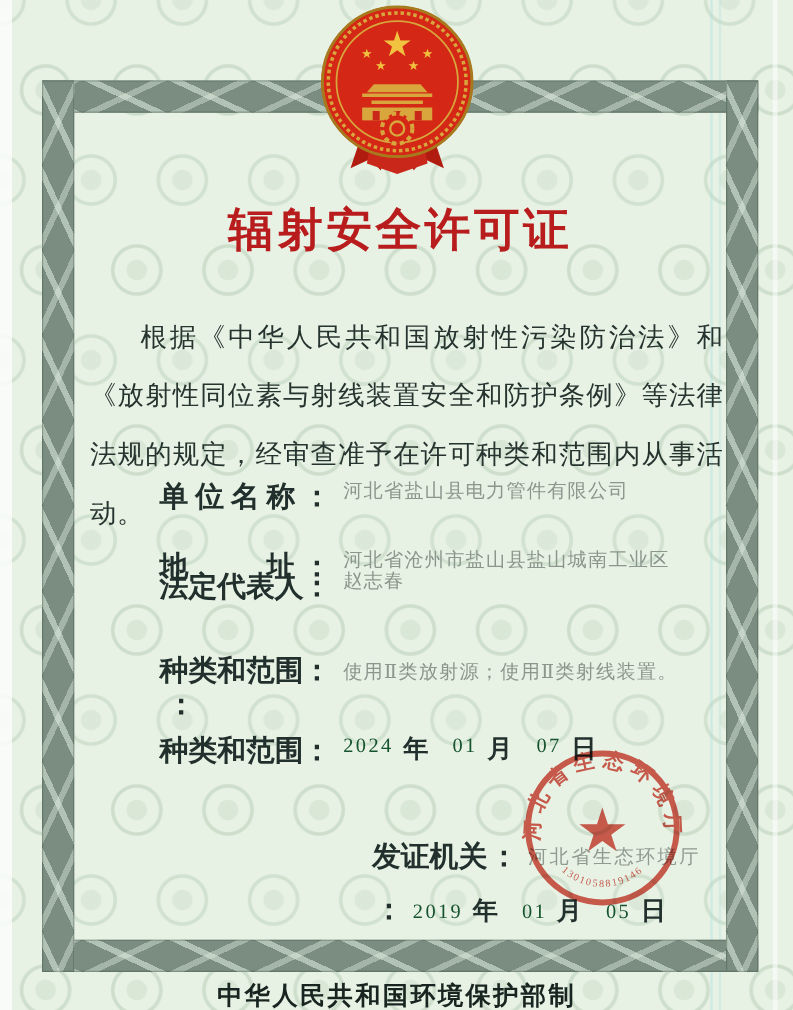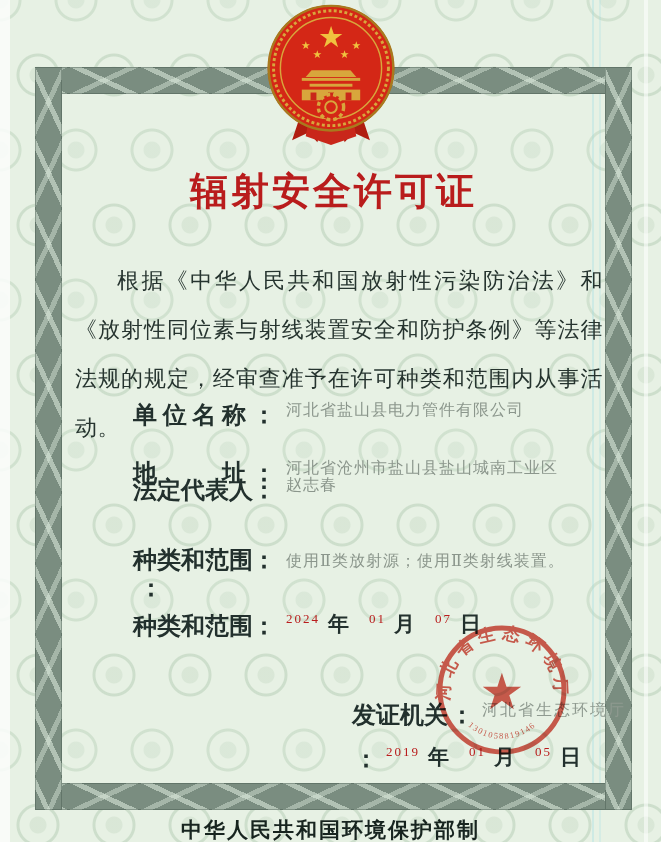--- a/index.html
+++ b/index.html
@@ -70,24 +70,24 @@
   .fcolon{font-size:24px;font-weight:700;color:#22302d;margin:0 10px 0 6px;}
   .fvalue{font-size:16px;color:#8b968c;letter-spacing:1px;font-weight:500;}
   .row-unit{top:400px;}
   .row-address{top:458px;}
   .row-rep{top:475px;font-family:Liberation Serif, serif;}
   .row-scope{top:513px;margin-top:32px;}
   .row-scope .fvalue{position:relative;top:6px;}
   .row-cert{top:573px;}
   .row-valid{top:611px;}
 
-  .dnum{font-size:13px;color:#b91c1c;letter-spacing:2px;margin-right:8px;}
+  .dnum{font-size:17px;color:#14532d;letter-spacing:2px;margin-right:8px;}
   .dunit{font-size:21px;font-weight:700;color:#22302d;margin-right:20px;}
 
-  .brow{position:absolute;display:flex;align-items:flex-start;white-space:nowrap;z-index:4;line-height:1.3;margin-left:42px;}
+  .brow{position:absolute;display:flex;align-items:center;white-space:nowrap;z-index:4;line-height:1.3;}
   .blabel{font-size:24px;font-weight:700;color:#22302d;}
   .bcolon{font-size:24px;font-weight:700;color:#22302d;margin:0 8px 0 2px;}
   .row-authority{left:310px;top:700px;}
   .row-issue-date{left:310px;top:744px;}
   .authority-value{font-size:16px;color:#8f9a90;letter-spacing:2px;}
 
   .seal{position:absolute;left:422px;top:610px;width:160px;height:160px;z-index:5;mix-blend-mode:multiply;}
 
   .footer{
     position:absolute;left:0;top:816px;width:661px;z-index:2;

